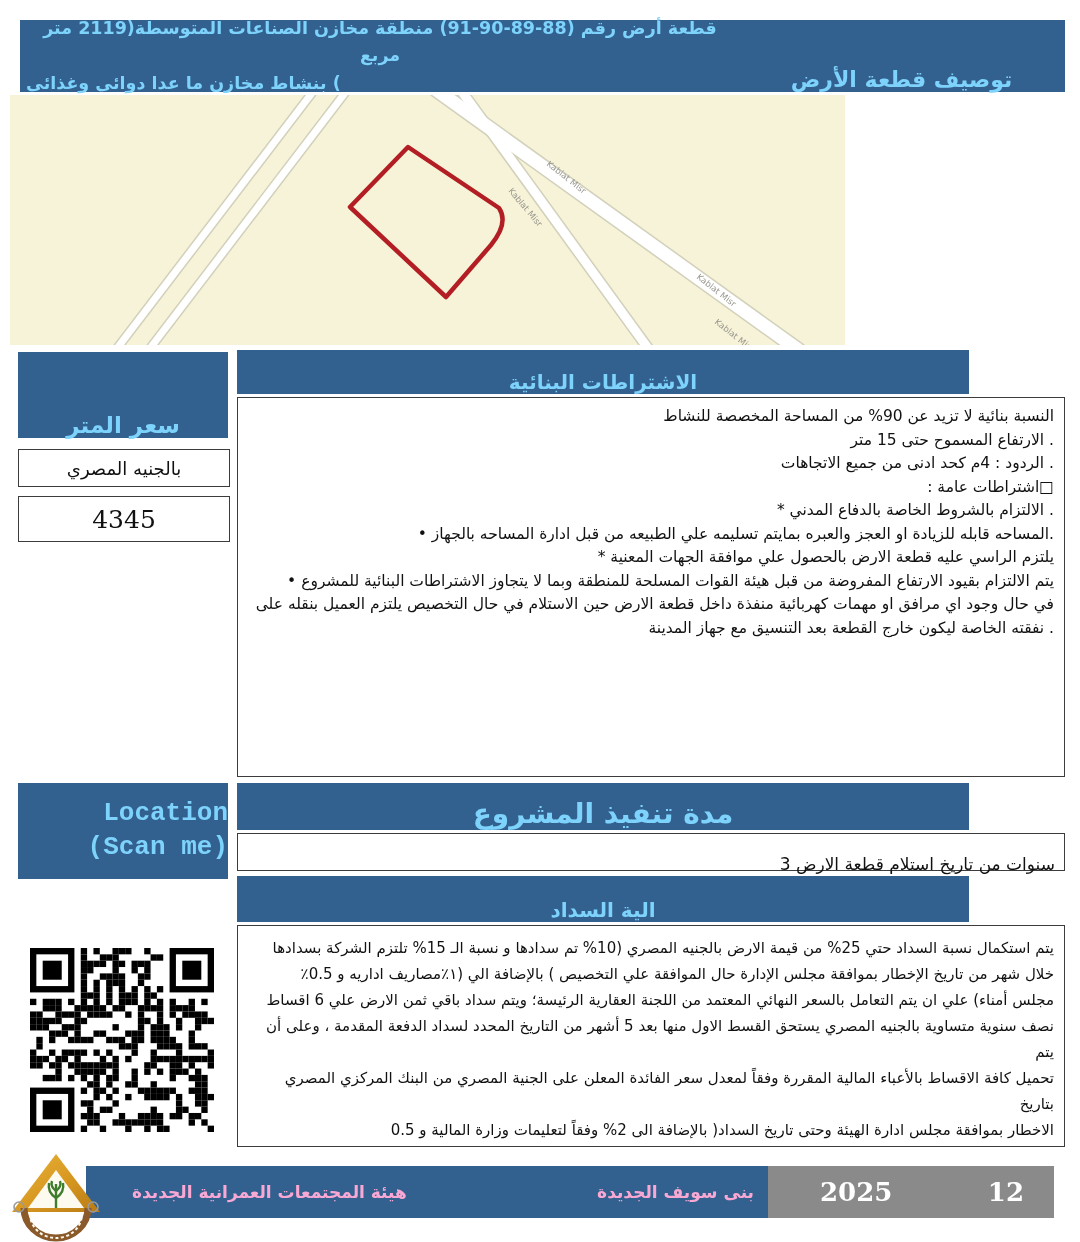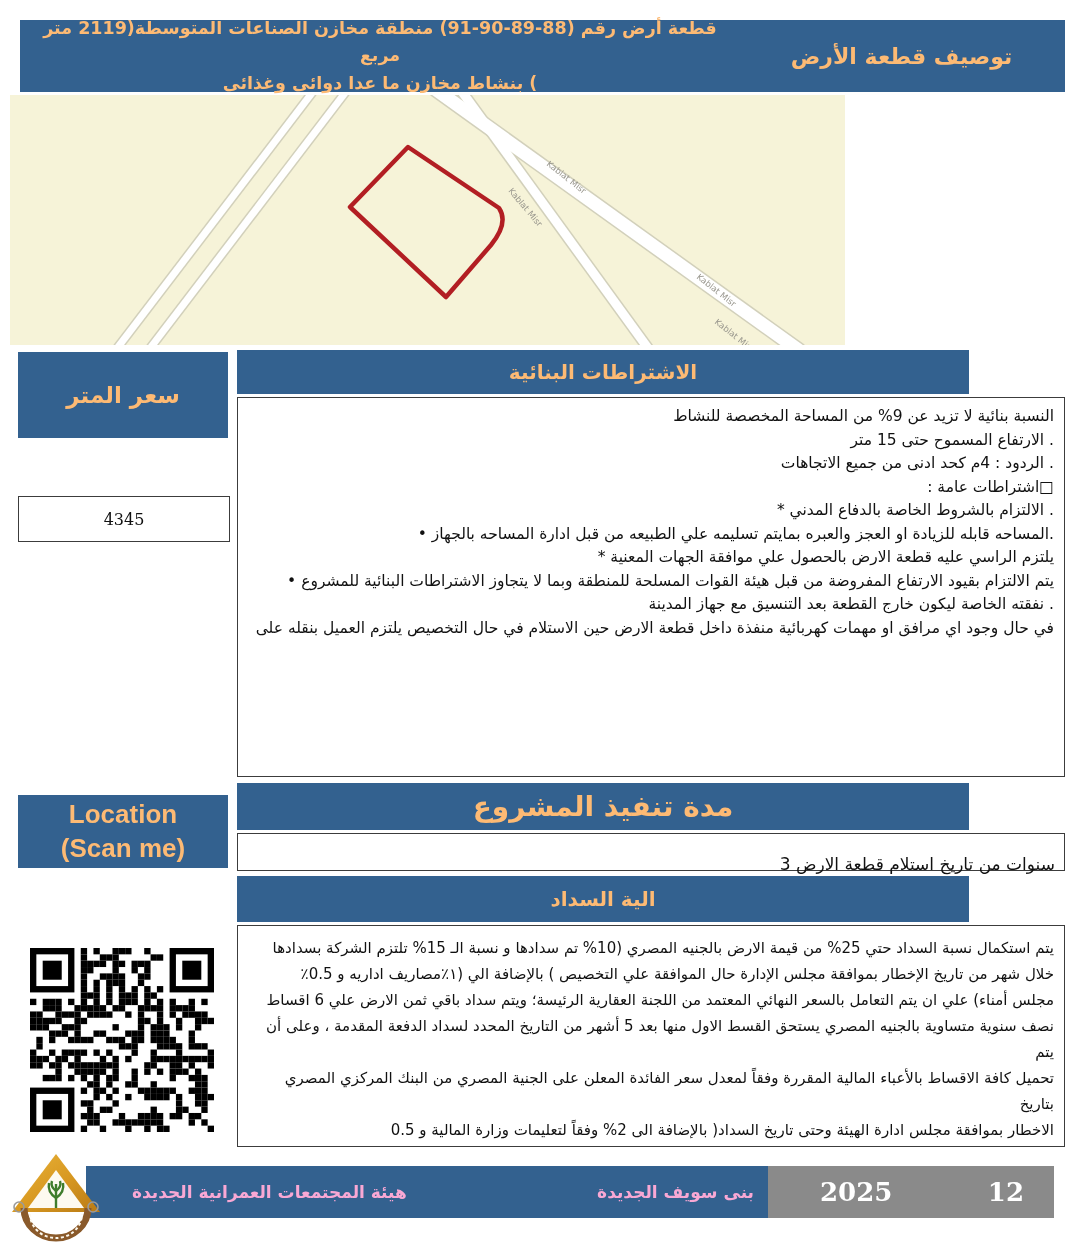--- a/index.html
+++ b/index.html
@@ -1,34 +1,34 @@
 <!DOCTYPE html>
 <html><head>
 <meta charset="utf-8">
 <style>
   html,body{margin:0;padding:0;background:#fff;}
   .page{position:relative;width:1080px;height:1242px;background:#fff;overflow:hidden;
         font-family:"DejaVu Sans",sans-serif;color:#111;}
-  .bar{position:absolute;background:#33618F;color:#fdba74;font-weight:bold;
-       display:flex;align-items:center;justify-content:center;text-align:center;}
+  .bar{position:absolute;background:#33618F;color:#7dd3fc;font-weight:bold;
+       display:flex;align-items:flex-end;justify-content:center;text-align:center;}
   .whitebox{position:absolute;background:#fff;border:1.5px solid #3c3c3c;
        display:flex;align-items:center;justify-content:center;text-align:center;}
   
   .hdr-left{left:20px;top:20px;width:708px;height:72px;flex-direction:column;
        font-size:17.5px;line-height:1.55;direction:rtl;padding:0 6px;}
   .hdr-right{left:738px;top:20px;width:327px;height:72px;font-size:22px;direction:rtl;}
   
   .map{position:absolute;left:10px;top:95px;width:835px;height:250px;}
   
   .price-bar{left:18px;top:352px;width:210px;height:86px;font-size:23px;direction:rtl;}
   .currency-box{left:18px;top:449px;width:210px;height:36px;font-size:18px;direction:rtl;}
-  .value-box{left:18px;top:496px;width:210px;height:44px;font-size:16px;
+  .value-box{left:18px;top:496px;width:210px;height:44px;font-size:25px;
        font-family:"DejaVu Serif",serif;}
-  .location-bar{left:18px;top:783px;width:210px;height:73px;flex-direction:column;
-       font-family:Liberation Sans, sans-serif;font-size:26px;line-height:1.3;margin-top:12px;}
+  .location-bar{left:18px;top:783px;width:210px;height:96px;flex-direction:column;
+       font-family:Liberation Mono, monospace;font-size:26px;line-height:1.3;}
   .qr-wrap{position:absolute;left:30px;top:948px;width:184px;height:184px;background:#fff;}
   
   .rc{left:237px;width:732px;}
   .req-bar{top:350px;height:44px;font-size:20px;direction:rtl;}
   .req-box{position:absolute;left:237px;top:397px;width:828px;height:380px;background:#fff;
        border:1px solid #3c3c3c;box-sizing:border-box;padding:7px 10px 0 10px;
        direction:rtl;font-size:15.5px;line-height:23.5px;overflow:hidden;}
   .dur-bar{top:783px;height:47px;font-size:28px;direction:rtl;}
   .dur-row{position:absolute;left:237px;top:833px;width:828px;height:38px;background:#fff;
        border:1px solid #3c3c3c;box-sizing:border-box;direction:rtl;
@@ -81,20 +81,21 @@
         <text transform="translate(498,96) rotate(50)">Kablat Misr</text>
         <text transform="translate(686,183) rotate(38)">Kablat Misr</text>
         <text transform="translate(704,228) rotate(38)">Kablat Misr</text>
       </g>
 
       <path d="M 398,52 L 340,112 L 436,202 L 481,150 Q 499,128 489,113 Z" fill="none" stroke="#B21E23" stroke-width="4.5" stroke-linejoin="round"></path>
     </svg>
   </div>
 
   <div class="bar price-bar">سعر المتر</div>
+  <div class="whitebox currency-box">بالجنيه المصري</div>
   <div class="whitebox value-box">4345</div>
 
   <div class="bar location-bar">
     <div>Location</div>
     <div>(Scan me)</div>
   </div>
   <div class="qr-wrap"><svg width="184" height="184">
         <rect x="0" y="0" width="184" height="184" fill="#fff"></rect>
         <rect x="50.758620689655174" y="0" width="6.344827586206897" height="6.344827586206897" fill="#000"></rect>
         <rect x="63.44827586206897" y="0" width="6.344827586206897" height="6.344827586206897" fill="#000"></rect>
@@ -428,30 +429,30 @@
         <rect x="139.58620689655174" y="0" width="44.41379310344828" height="44.41379310344828" fill="#000"></rect>
         <rect x="145.93103448275863" y="6.344827586206897" width="31.724137931034484" height="31.724137931034484" fill="#fff"></rect>
         <rect x="152.27586206896552" y="12.689655172413794" width="19.03448275862069" height="19.03448275862069" fill="#000"></rect>
         <rect x="0" y="139.58620689655174" width="44.41379310344828" height="44.41379310344828" fill="#000"></rect>
         <rect x="6.344827586206897" y="145.93103448275863" width="31.724137931034484" height="31.724137931034484" fill="#fff"></rect>
         <rect x="12.689655172413794" y="152.27586206896552" width="19.03448275862069" height="19.03448275862069" fill="#000"></rect>
       </svg></div>
 
   <div class="bar rc req-bar">الاشتراطات البنائية</div>
   <div class="req-box">
-      <div class="req-line">النسبة بنائية لا تزيد عن 9% من المساحة المخصصة للنشاط</div>
+      <div class="req-line">النسبة بنائية لا تزيد عن 90% من المساحة المخصصة للنشاط</div>
       <div class="req-line">. الارتفاع المسموح حتى 15 متر</div>
       <div class="req-line">. الردود : 4م كحد ادنى من جميع الاتجاهات</div>
       <div class="req-line">□اشتراطات عامة :</div>
       <div class="req-line">. الالتزام بالشروط الخاصة بالدفاع المدني *</div>
       <div class="req-line">.المساحه قابله للزيادة او العجز والعبره بمايتم تسليمه علي الطبيعه من قبل ادارة المساحه بالجهاز •</div>
       <div class="req-line">يلتزم الراسي عليه قطعة الارض بالحصول علي موافقة الجهات المعنية *</div>
       <div class="req-line">يتم الالتزام بقيود الارتفاع المفروضة من قبل هيئة القوات المسلحة للمنطقة وبما لا يتجاوز الاشتراطات البنائية للمشروع •</div>
+      <div class="req-line">في حال وجود اي مرافق او مهمات كهربائية منفذة داخل قطعة الارض حين الاستلام في حال التخصيص يلتزم العميل بنقله على</div>
       <div class="req-line">. نفقته الخاصة ليكون خارج القطعة بعد التنسيق مع جهاز المدينة</div>
-      <div class="req-line">في حال وجود اي مرافق او مهمات كهربائية منفذة داخل قطعة الارض حين الاستلام في حال التخصيص يلتزم العميل بنقله على</div>
     </div>
 
   <div class="bar rc dur-bar">مدة تنفيذ المشروع</div>
   <div class="dur-row">سنوات من تاريخ استلام قطعة الارض 3</div>
 
   <div class="bar rc pay-bar">الية السداد</div>
   <div class="pay-box">
       <div class="pay-line">يتم استكمال نسبة السداد حتي 25% من قيمة الارض بالجنيه المصري   (10% تم سدادها و نسبة الـ 15% تلتزم الشركة بسدادها</div>
       <div class="pay-line">خلال شهر من تاريخ الإخطار بموافقة مجلس الإدارة حال الموافقة علي التخصيص ) بالإضافة الي (١٪مصاريف اداريه و 0.5٪</div>
       <div class="pay-line">مجلس أمناء) علي ان يتم التعامل بالسعر النهائي المعتمد من اللجنة العقارية الرئيسة؛ ويتم سداد باقي ثمن الارض علي 6  اقساط</div>

